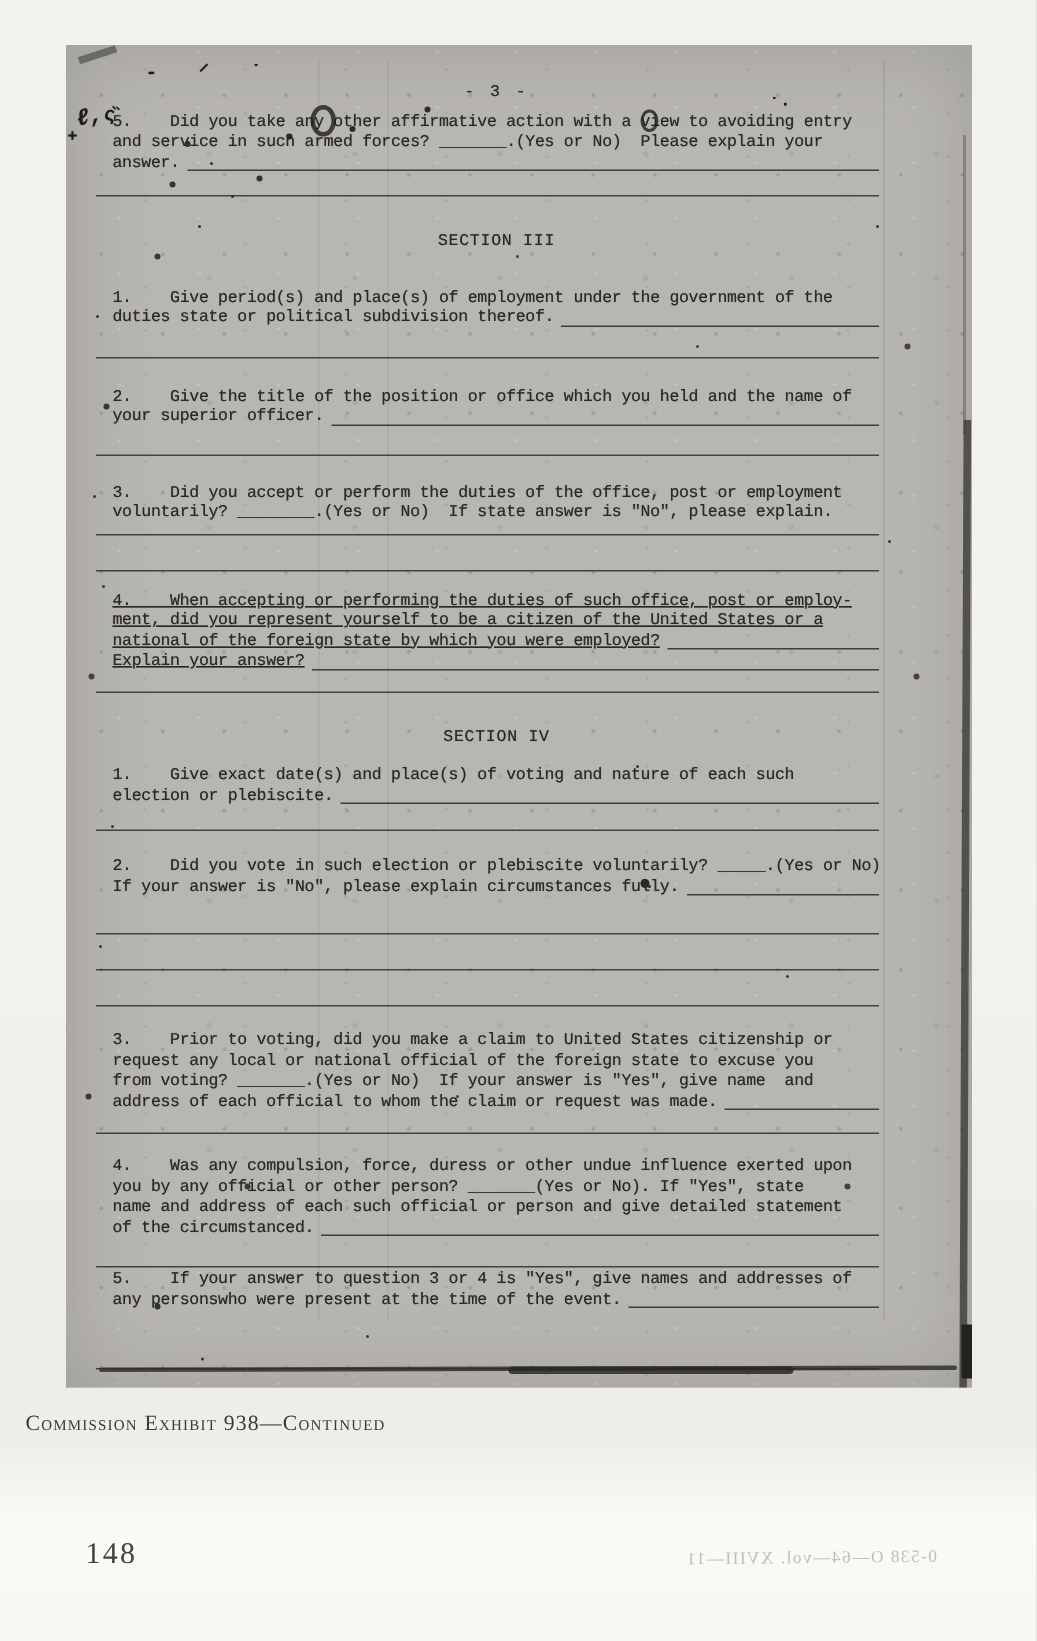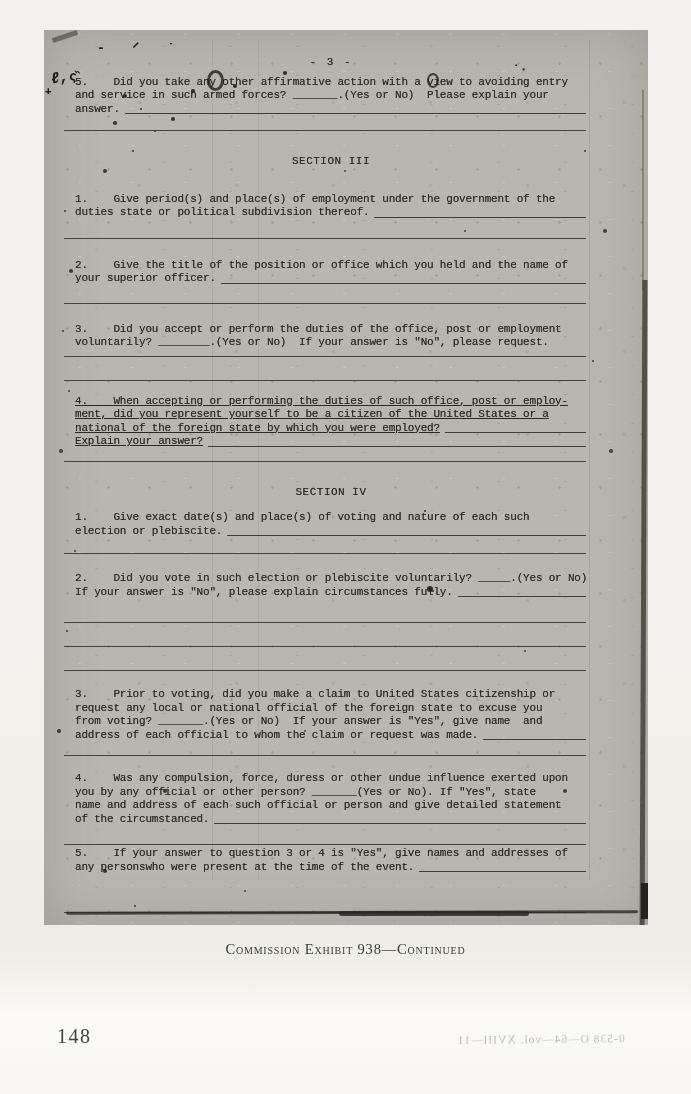--- a/index.html
+++ b/index.html
@@ -51,21 +51,21 @@
   .edge-right-top{position:absolute;right:4px;top:60px;height:200px;width:2px;background:#4a473f;opacity:.4;}
   .edge-bottom{position:absolute;left:22px;right:10px;bottom:11px;height:3px;background:#2e2c28;opacity:.82;transform:rotate(-.15deg);border-radius:2px;}
   .edge-bottom2{position:absolute;left:295px;width:190px;bottom:9px;height:5px;background:#2a2824;opacity:.85;border-radius:3px;}
   .corner-br{position:absolute;right:0;bottom:6px;width:7px;height:36px;background:#232220;}
   .corner-tl{position:absolute;left:8px;top:4px;width:26px;height:5px;background:#2e2c28;opacity:.5;transform:rotate(-18deg);}
   .blot{position:absolute;border:3px solid #201e1b;border-radius:50%;opacity:.8;}
   .hand{position:absolute;color:#1d1c1a;font-weight:bold;}
   .inkdot{position:absolute;width:6px;height:6px;border-radius:50%;background:#2b2925;box-shadow:3px 2px 0 -2px #2b2925,-3px 3px 0 -3px #2b2925;}
   
   .caption{
-    position:absolute;left:0;right:0;top:941px;text-align:center;
+    position:absolute;left:17px;right:0;top:941px;text-align:left;
     font-family:"Liberation Serif","DejaVu Serif",serif;font-variant:small-caps;
     font-size:14.5px;letter-spacing:.8px;color:#3b3a36;
   }
   .book-page{
     position:absolute;left:57px;top:1025px;
     font-family:"Liberation Serif","DejaVu Serif",serif;
     font-size:20px;letter-spacing:1.5px;color:#454340;
   }
   .print-code{
     position:absolute;right:66px;top:1033px;transform:scaleX(-1) rotate(.6deg);
@@ -125,21 +125,21 @@
             <span class="fill"></span>
           </div>
       </div>
       <div class="rule" style="margin-top:17px;"></div>
 
       <div style="margin-top:19px;">
         <div class="tline">
             <span class="txt">3.    Did you accept or perform the duties of the office, post or employment</span>
           </div>
         <div class="tline">
-            <span class="txt">voluntarily? ________.(Yes or No)  If your answer is "No", please request.</span>
+            <span class="txt">voluntarily? ________.(Yes or No)  If state answer is "No", please explain.</span>
           </div>
       </div>
       <div class="rule" style="margin-top:6px;"></div>
       <div class="rule" style="margin-top:23px;"></div>
 
       <div style="margin-top:14px;text-decoration:underline;">
         <div class="tline">
             <span class="txt">4.    When accepting or performing the duties of such office, post or employ-</span>
           </div>
         <div class="tline">

